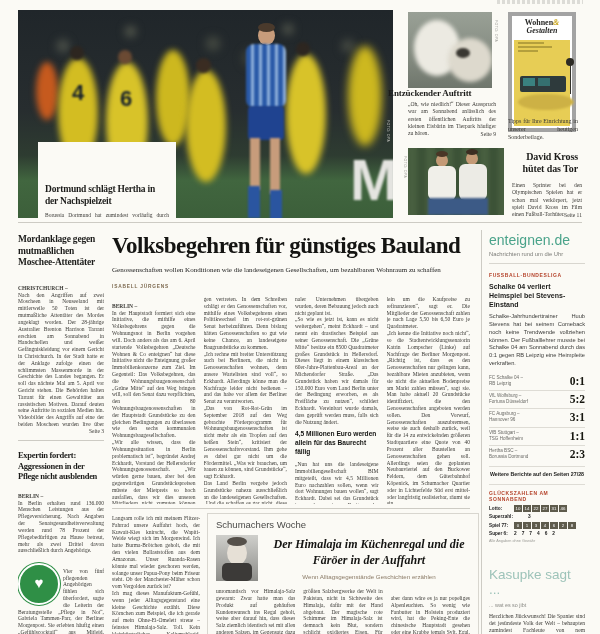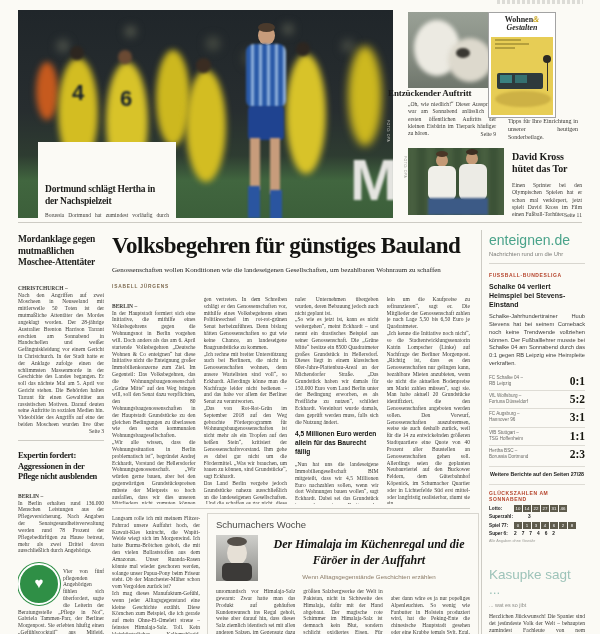--- a/index.html
+++ b/index.html
@@ -136,21 +136,21 @@
     <div class="blob" style="left:40px;top:26px;width:44px;height:44px;background:#ddd9cd;filter:blur(2px);"></div>
     <div class="blob" style="left:48px;top:36px;width:14px;height:10px;background:#3a3832;filter:blur(1px);"></div>
   </div>
   <div class="credit" style="left:494px;top:20px;">FOTO: DPA</div>
   <div class="abs t-h" style="left:388px;top:88px;width:90px;">Entzückender Auftritt</div>
   <div class="abs t-b" style="left:408px;top:101px;width:88px;">
     <span>„Oh, wie niedlich!“ Dieser Ausspruch war am Sonnabend anlässlich des ersten öffentlichen Auftritts der kleinen Eisbärin im Tierpark häufiger zu hören.</span>
     <div class="refline" style="font-size:5.6px;">Seite 9</div>
   </div>
 
-  <div class="abs" style="left:488px;top:12px;width:68px;height:106px;border:1px solid #a3a3a3;background:#fff;box-sizing:border-box;">
+  <div class="abs" style="left:508px;top:12px;width:68px;height:120px;border:4px solid #a3a3a3;background:#fff;box-sizing:border-box;">
     <div style="text-align:center;padding-top:3px;font-size:8px;font-weight:bold;line-height:1;color:#2a2a28;">
       <span>Wohnen</span><span style="color:#c8a41c;font-style:italic;">&amp;</span><br>
       <span style="font-style:italic;">Gestalten</span>
     </div>
     <div class="abs" style="left:2px;top:24px;right:2px;bottom:2px;background:#e7cd55;">
       <div class="coverline" style="width:26px;"></div>
       <div class="coverline" style="width:34px;"></div>
       <div class="coverline" style="width:20px;"></div>
       <div class="abs" style="left:6px;top:36px;width:46px;height:16px;background:#2e3a3c;border-radius:2px;"></div>
       <div class="abs" style="left:9px;top:38px;width:12px;height:8px;background:#3a8180;"></div>
@@ -167,21 +167,21 @@
     <div class="abs" style="left:0;top:0;right:0;bottom:0;backdrop-filter:blur(2px);background:rgba(60,80,52,.25);"></div>
     <div class="blob" style="left:28px;top:6px;width:12px;height:13px;background:#c49a76;filter:blur(.5px);"></div>
     <div class="blob" style="left:28px;top:3px;width:12px;height:6px;background:#4a3626;filter:blur(.5px);"></div>
     <div class="abs" style="left:20px;top:18px;width:28px;height:34px;border-radius:6px;background:#f0efe9;filter:blur(.6px);"></div>
     <div class="blob" style="left:58px;top:4px;width:12px;height:13px;background:#c49a76;filter:blur(.5px);"></div>
     <div class="blob" style="left:58px;top:1px;width:12px;height:6px;background:#3c2e22;filter:blur(.5px);"></div>
     <div class="abs" style="left:51px;top:16px;width:28px;height:36px;border-radius:6px;background:#ecebe5;filter:blur(.6px);"></div>
     <div class="abs" style="left:20px;top:50px;width:60px;height:17px;background:#3c5a86;filter:blur(1px);"></div>
   </div>
   <div class="credit" style="left:403px;top:156px;">FOTO: DPA</div>
-  <div class="abs t-h" style="left:512px;top:151px;width:66px;font-size:10px;">David Kross hütet das Tor</div>
+  <div class="abs t-h" style="left:512px;top:151px;width:66px;font-size:10px;text-align:right;">David Kross hütet das Tor</div>
   <div class="abs t-b" style="left:512px;top:182px;width:70px;">
     <span>Einen Sprinter bei den Olympischen Spielen hat er schon mal verkörpert, jetzt spielt David Kross im Film einen Fußball-Torhüter.</span>
     <div class="refline" style="font-size:5.6px;">Seite 11</div>
   </div>
 
   <div class="hairline" style="left:18px;top:222px;width:564px;height:1px;"></div>
 
   <div class="abs lc-h" style="left:18px;top:234px;width:88px;">Mordanklage gegen mutmaßlichen Moschee-Attentäter</div>
   <div class="abs micro" style="left:18px;top:278px;width:86px;height:148px;overflow:hidden;">
     <span class="dl">CHRISTCHURCH –</span>

